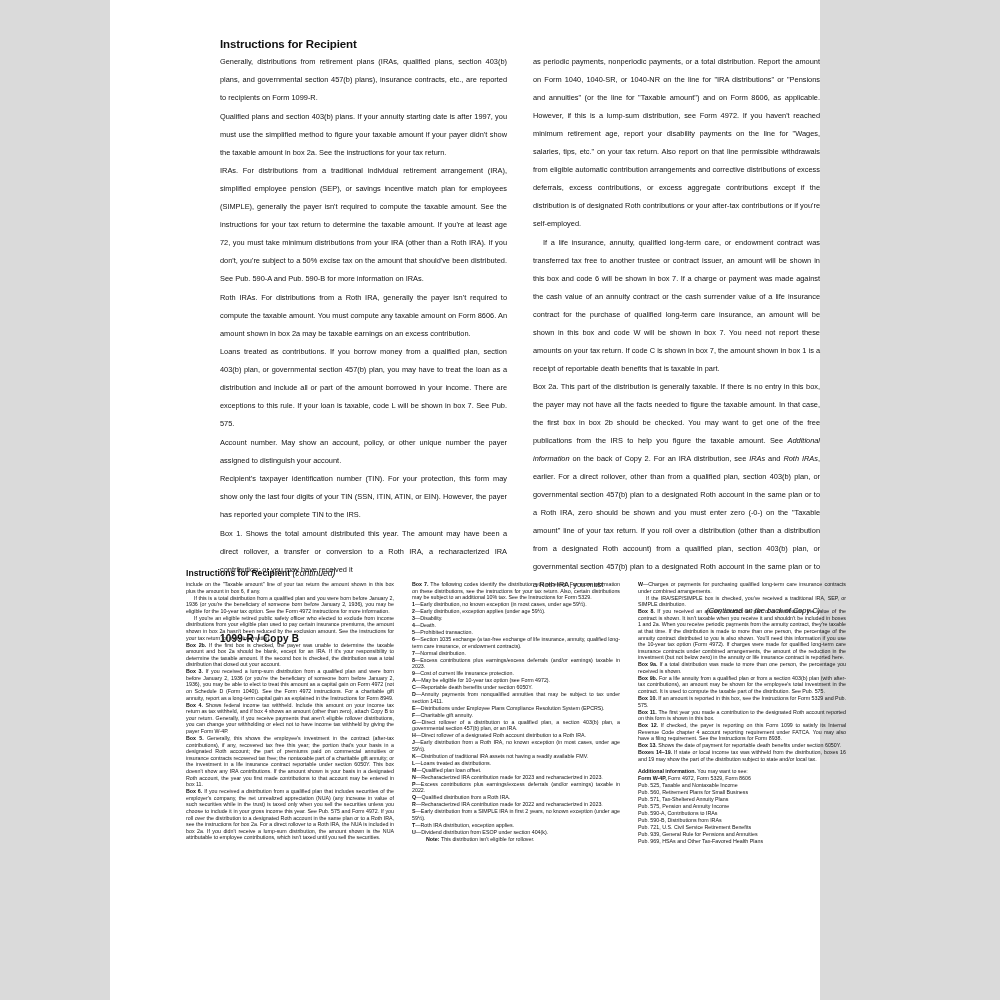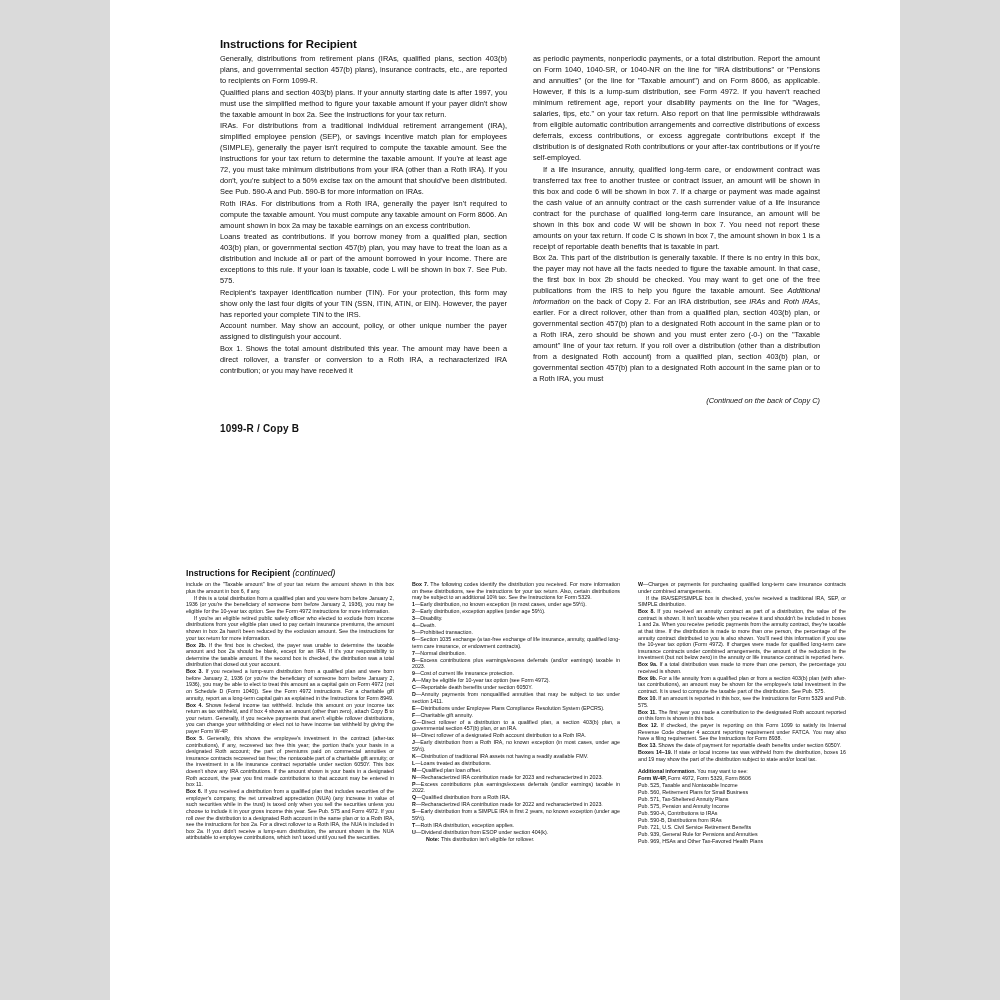--- a/index.html
+++ b/index.html
@@ -10,21 +10,21 @@
   body {
     width: 1000px;
     height: 1000px;
     font-family: "Liberation Sans", sans-serif;
     color: #111;
   }
   .page {
     position: absolute;
     left: 110px;
     top: 0;
-    width: 790px;
+    width: 710px;
     height: 1000px;
     background: #ffffff;
   }
   
   .copyb {
     position: absolute;
     left: 110px;
     top: 38px;
     width: 600px;
   }
@@ -37,21 +37,21 @@
   .cols {
     display: flex;
     gap: 26px;
   }
   .col {
     width: 287px;
   }
   .copyb p {
     margin: 0 0 0.5px 0;
     font-size: 7.4px;
-    line-height: 11px;
+    line-height: 18px;
     text-align: justify;
   }
   .copyb b { font-weight: normal; }
   .copyb i { font-style: italic; }
   .contd {
     font-size: 7.4px;
     font-style: italic;
     text-align: right;
     margin-top: 12px;
   }
@@ -103,22 +103,22 @@
 
   <section class="copyb">
     <h1>Instructions for Recipient</h1>
     <div class="cols">
       <div class="col">
         <p>Generally, distributions from retirement plans (IRAs, qualified plans, section 403(b) plans, and governmental section 457(b) plans), insurance contracts, etc., are reported to recipients on Form 1099-R.</p>
         <p><b>Qualified plans and section 403(b) plans.</b> If your annuity starting date is after 1997, you must use the simplified method to figure your taxable amount if your payer didn't show the taxable amount in box 2a. See the instructions for your tax return.</p>
         <p><b>IRAs.</b> For distributions from a traditional individual retirement arrangement (IRA), simplified employee pension (SEP), or savings incentive match plan for employees (SIMPLE), generally the payer isn't required to compute the taxable amount. See the instructions for your tax return to determine the taxable amount. If you're at least age 72, you must take minimum distributions from your IRA (other than a Roth IRA). If you don't, you're subject to a 50% excise tax on the amount that should've been distributed. See Pub. 590-A and Pub. 590-B for more information on IRAs.</p>
         <p><b>Roth IRAs.</b> For distributions from a Roth IRA, generally the payer isn't required to compute the taxable amount. You must compute any taxable amount on Form 8606. An amount shown in box 2a may be taxable earnings on an excess contribution.</p>
         <p><b>Loans treated as contributions.</b> If you borrow money from a qualified plan, section 403(b) plan, or governmental section 457(b) plan, you may have to treat the loan as a distribution and include all or part of the amount borrowed in your income. There are exceptions to this rule. If your loan is taxable, code L will be shown in box 7. See Pub. 575.</p>
+        <p><b>Account number.</b> May show an account, policy, or other unique number the payer assigned to distinguish your account.</p>
         <p><b>Recipient's taxpayer identification number (TIN).</b> For your protection, this form may show only the last four digits of your TIN (SSN, ITIN, ATIN, or EIN). However, the payer has reported your complete TIN to the IRS.</p>
-        <p><b>Account number.</b> May show an account, policy, or other unique number the payer assigned to distinguish your account.</p>
         <p><b>Box 1.</b> Shows the total amount distributed this year. The amount may have been a direct rollover, a transfer or conversion to a Roth IRA, a recharacterized IRA contribution; or you may have received it</p>
       </div>
       <div class="col">
         <p>as periodic payments, nonperiodic payments, or a total distribution. Report the amount on Form 1040, 1040-SR, or 1040-NR on the line for "IRA distributions" or "Pensions and annuities" (or the line for "Taxable amount") and on Form 8606, as applicable. However, if this is a lump-sum distribution, see Form 4972. If you haven't reached minimum retirement age, report your disability payments on the line for "Wages, salaries, tips, etc." on your tax return. Also report on that line permissible withdrawals from eligible automatic contribution arrangements and corrective distributions of excess deferrals, excess contributions, or excess aggregate contributions except if the distribution is of designated Roth contributions or your after-tax contributions or if you're self-employed.</p>
         <p style="text-indent:10px">If a life insurance, annuity, qualified long-term care, or endowment contract was transferred tax free to another trustee or contract issuer, an amount will be shown in this box and code 6 will be shown in box 7. If a charge or payment was made against the cash value of an annuity contract or the cash surrender value of a life insurance contract for the purchase of qualified long-term care insurance, an amount will be shown in this box and code W will be shown in box 7. You need not report these amounts on your tax return. If code C is shown in box 7, the amount shown in box 1 is a receipt of reportable death benefits that is taxable in part.</p>
         <p><b>Box 2a.</b> This part of the distribution is generally taxable. If there is no entry in this box, the payer may not have all the facts needed to figure the taxable amount. In that case, the first box in box 2b should be checked. You may want to get one of the free publications from the IRS to help you figure the taxable amount. See <i>Additional information</i> on the back of Copy 2. For an IRA distribution, see <i>IRAs</i> and <i>Roth IRAs</i>, earlier. For a direct rollover, other than from a qualified plan, section 403(b) plan, or governmental section 457(b) plan to a designated Roth account in the same plan or to a Roth IRA, zero should be shown and you must enter zero (-0-) on the "Taxable amount" line of your tax return. If you roll over a distribution (other than a distribution from a designated Roth account) from a qualified plan, section 403(b) plan, or governmental section 457(b) plan to a designated Roth account in the same plan or to a Roth IRA, you must</p>
         <div class="contd">(Continued on the back of Copy C)</div>
       </div>
     </div>
     <div class="copytag">1099-R / Copy B</div>

